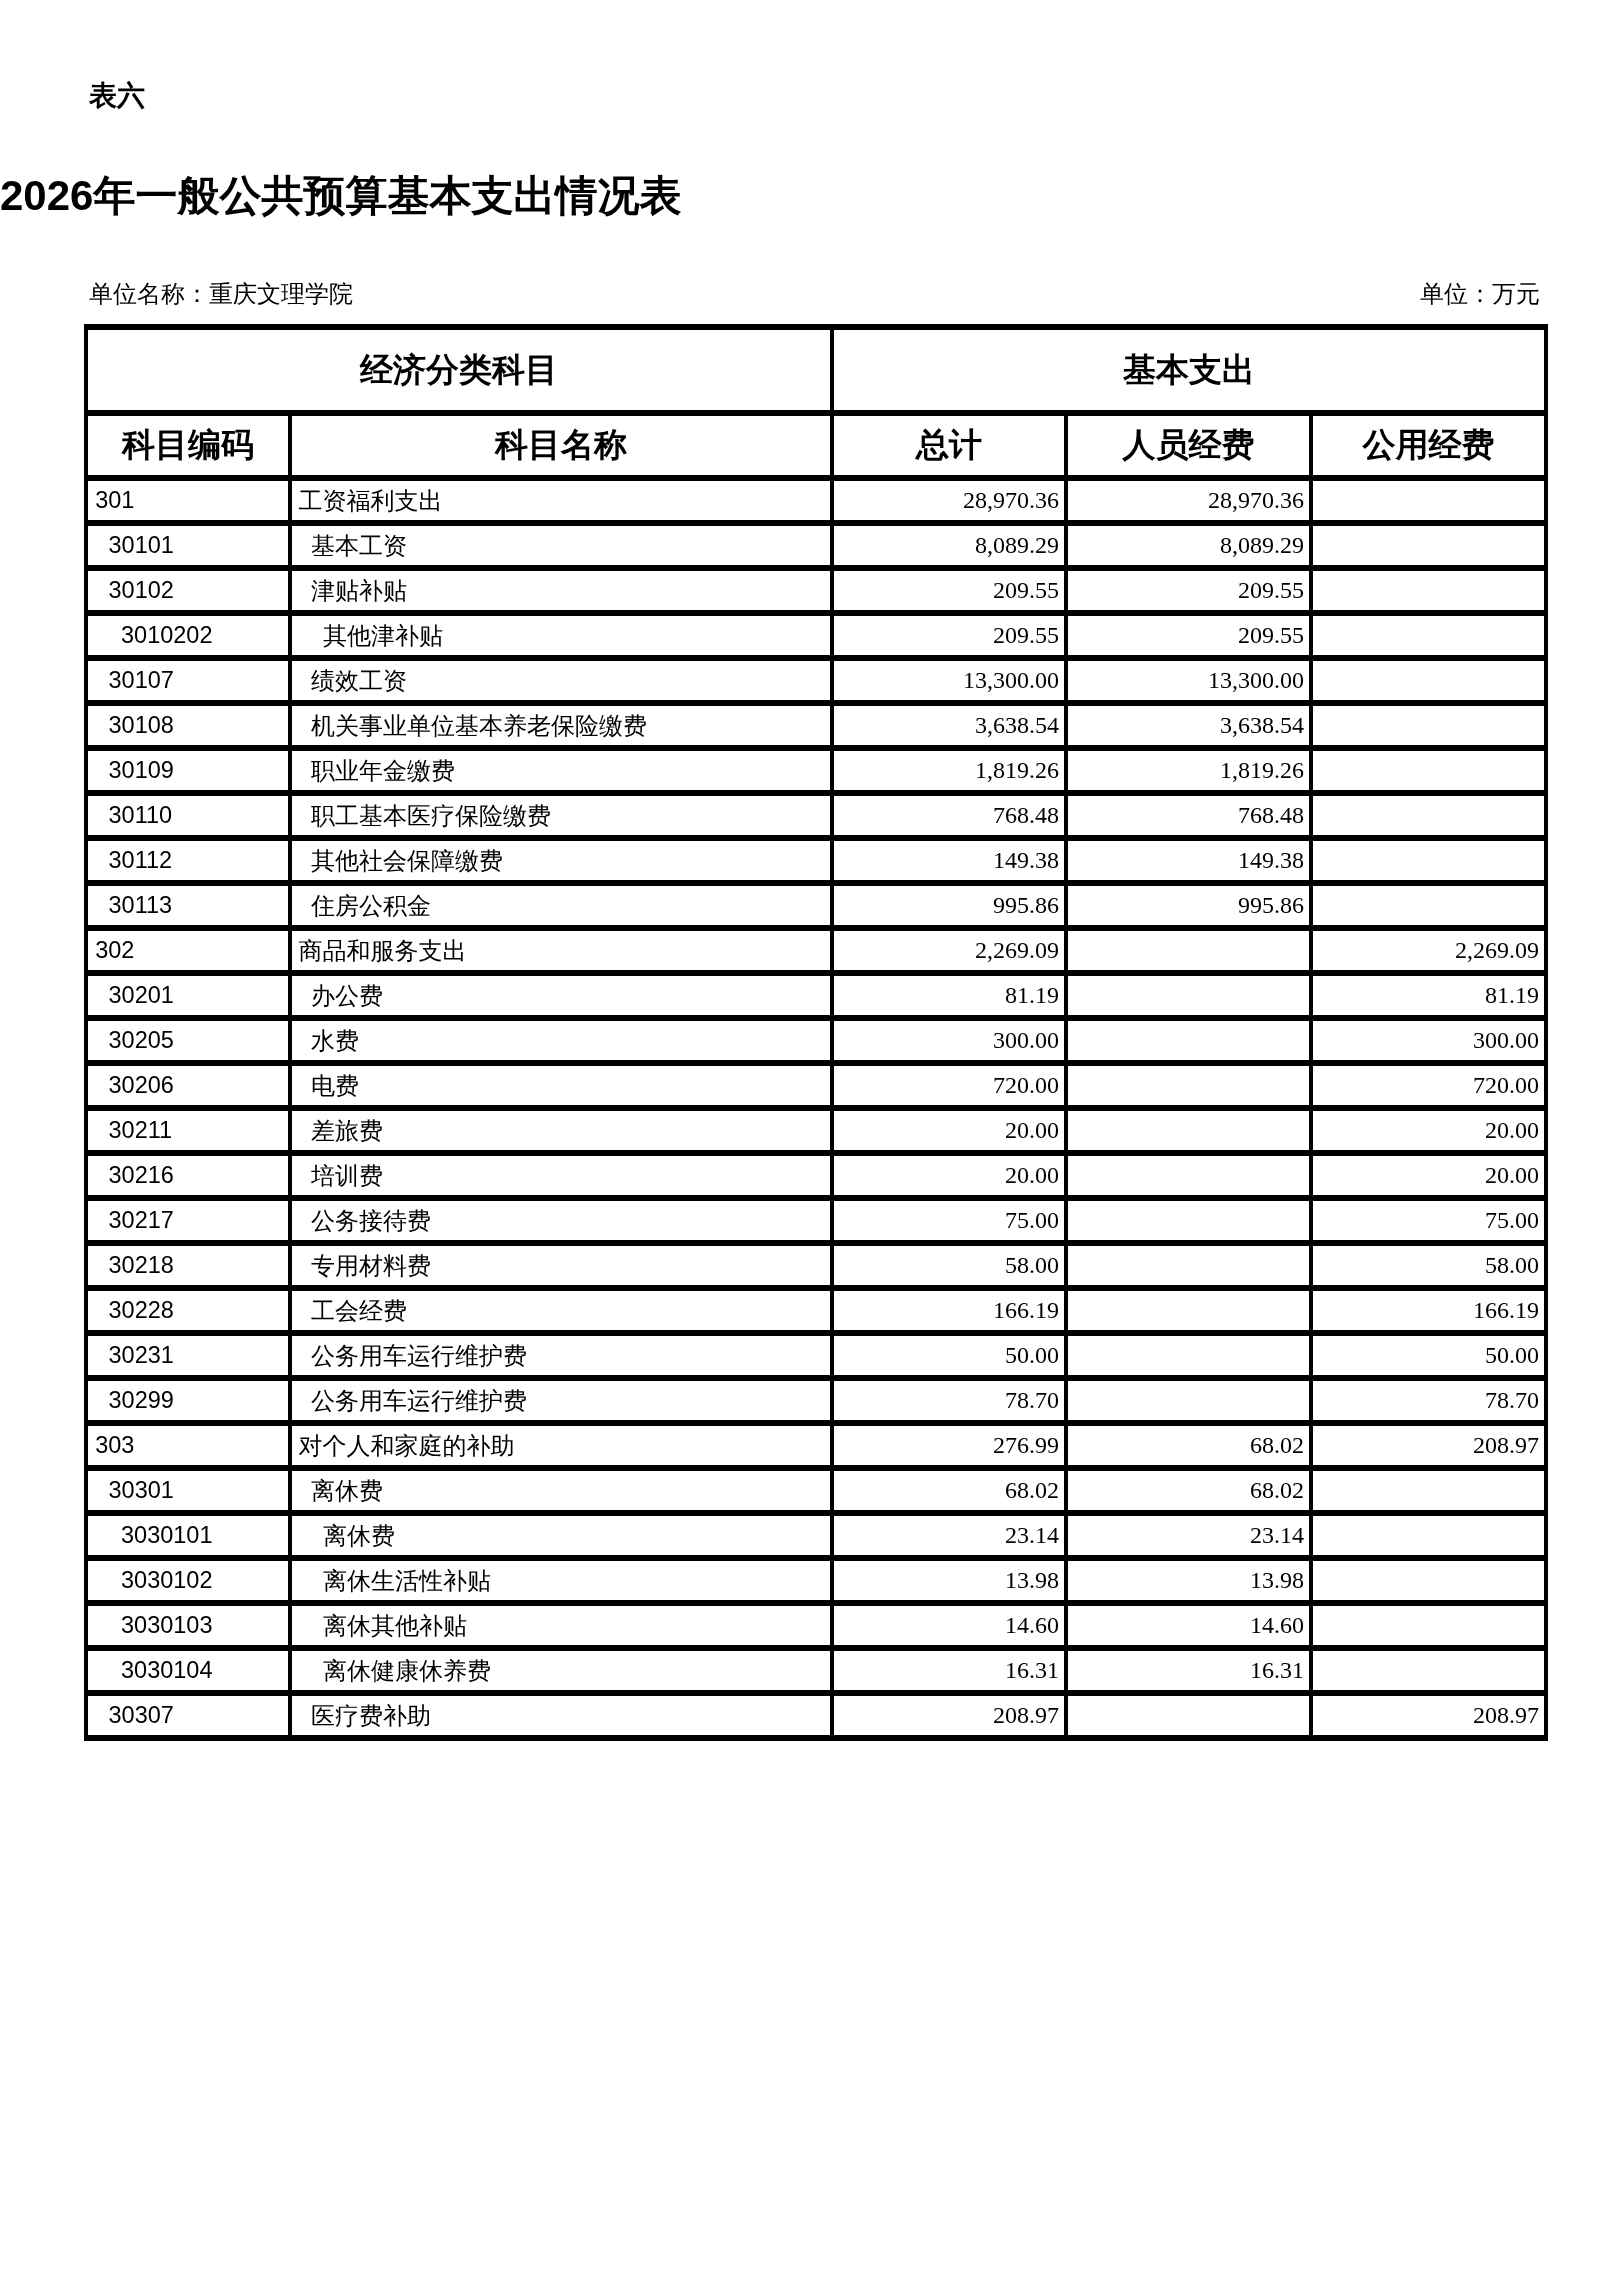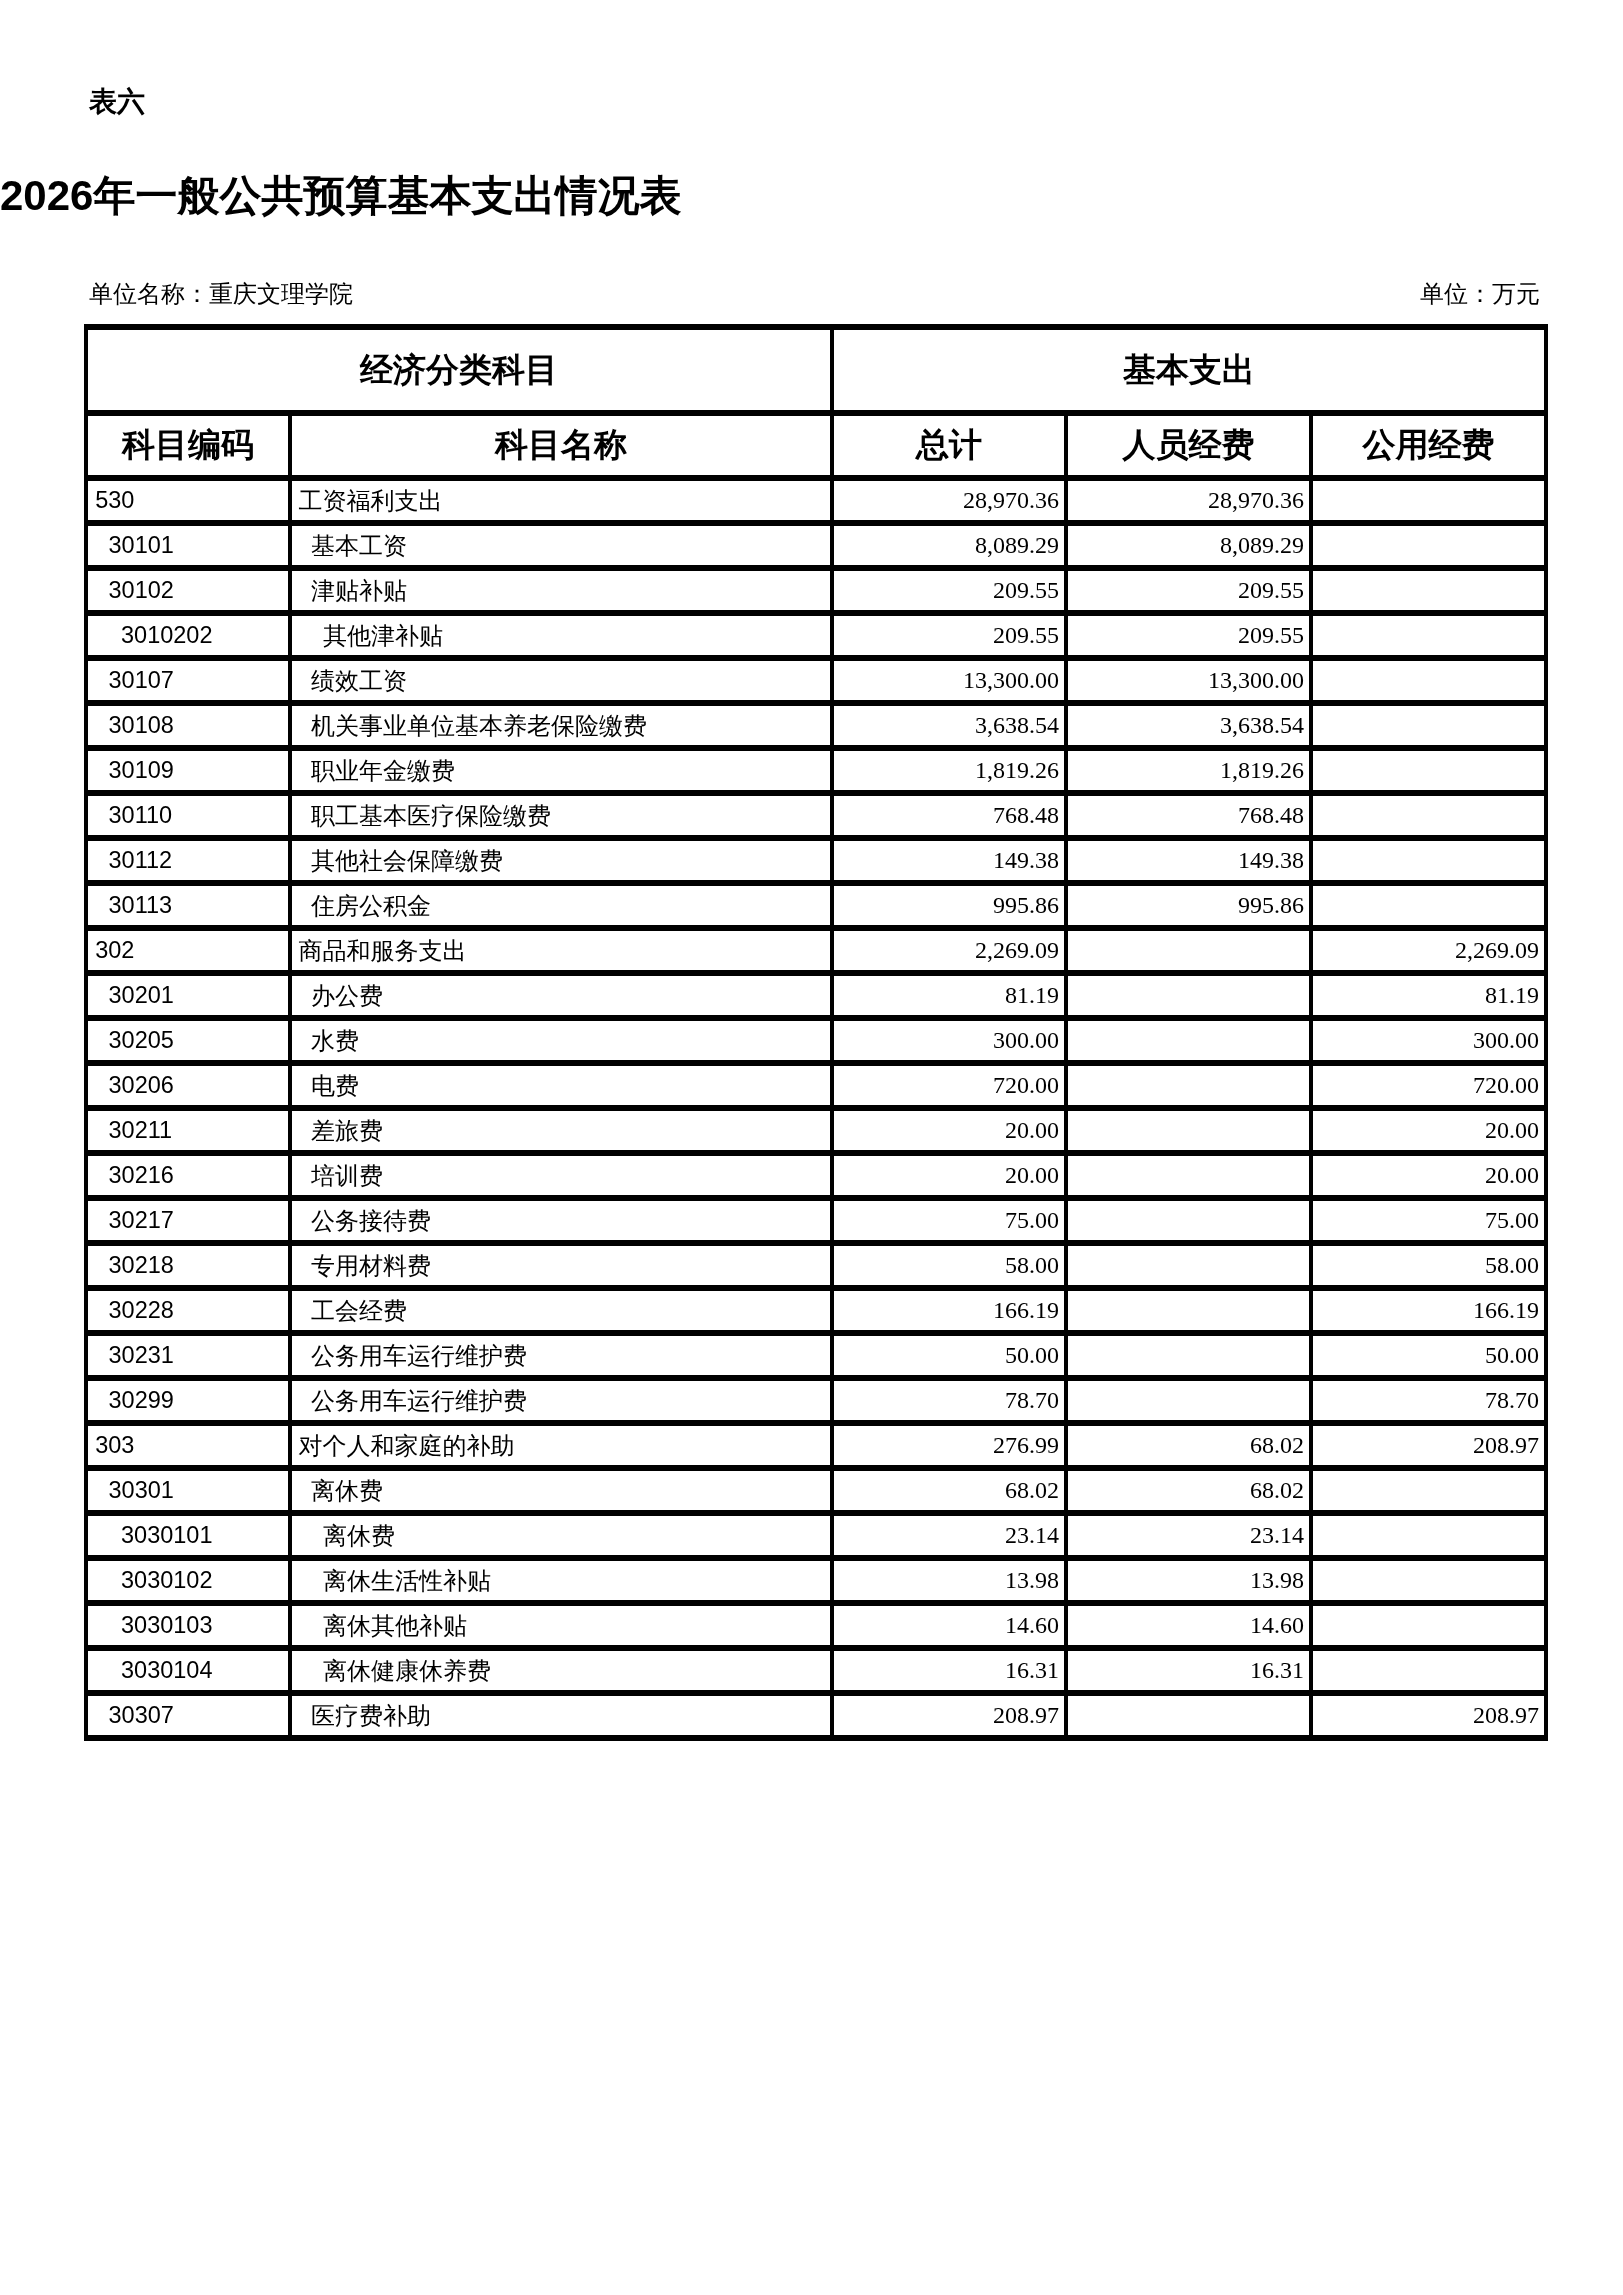--- a/index.html
+++ b/index.html
@@ -11,21 +11,21 @@
     width: 1623px;
     height: 2295px;
     position: relative;
     font-family: "Liberation Serif", "DejaVu Serif", serif;
     color: #000;
     overflow: hidden;
   }
   .sheet-tag {
     position: absolute;
     left: 89px;
-    top: 87px;
+    top: 81px;
     font-family: "Liberation Sans", "DejaVu Sans", sans-serif;
     font-weight: bold;
     font-size: 28px;
     line-height: 1.1;
   }
   .title {
     position: absolute;
     left: 0;
     right: 0;
     top: 172px;
@@ -133,21 +133,21 @@
       <th>科目编码</th>
       <th>科目名称</th>
       <th>总计</th>
       <th>人员经费</th>
       <th>公用经费</th>
     </tr>
   </thead>
   <tbody>
 
   <tr class="data-row">
-    <td class="code indent-code-0">530</td>
+    <td class="code indent-code-0">301</td>
     <td class="name indent-name-0">工资福利支出</td>
     <td class="num">28,970.36</td>
     <td class="num">28,970.36</td>
     <td class="num"></td>
   </tr>
 
   <tr class="data-row">
     <td class="code indent-code-1">30101</td>
     <td class="name indent-name-1">基本工资</td>
     <td class="num">8,089.29</td>

